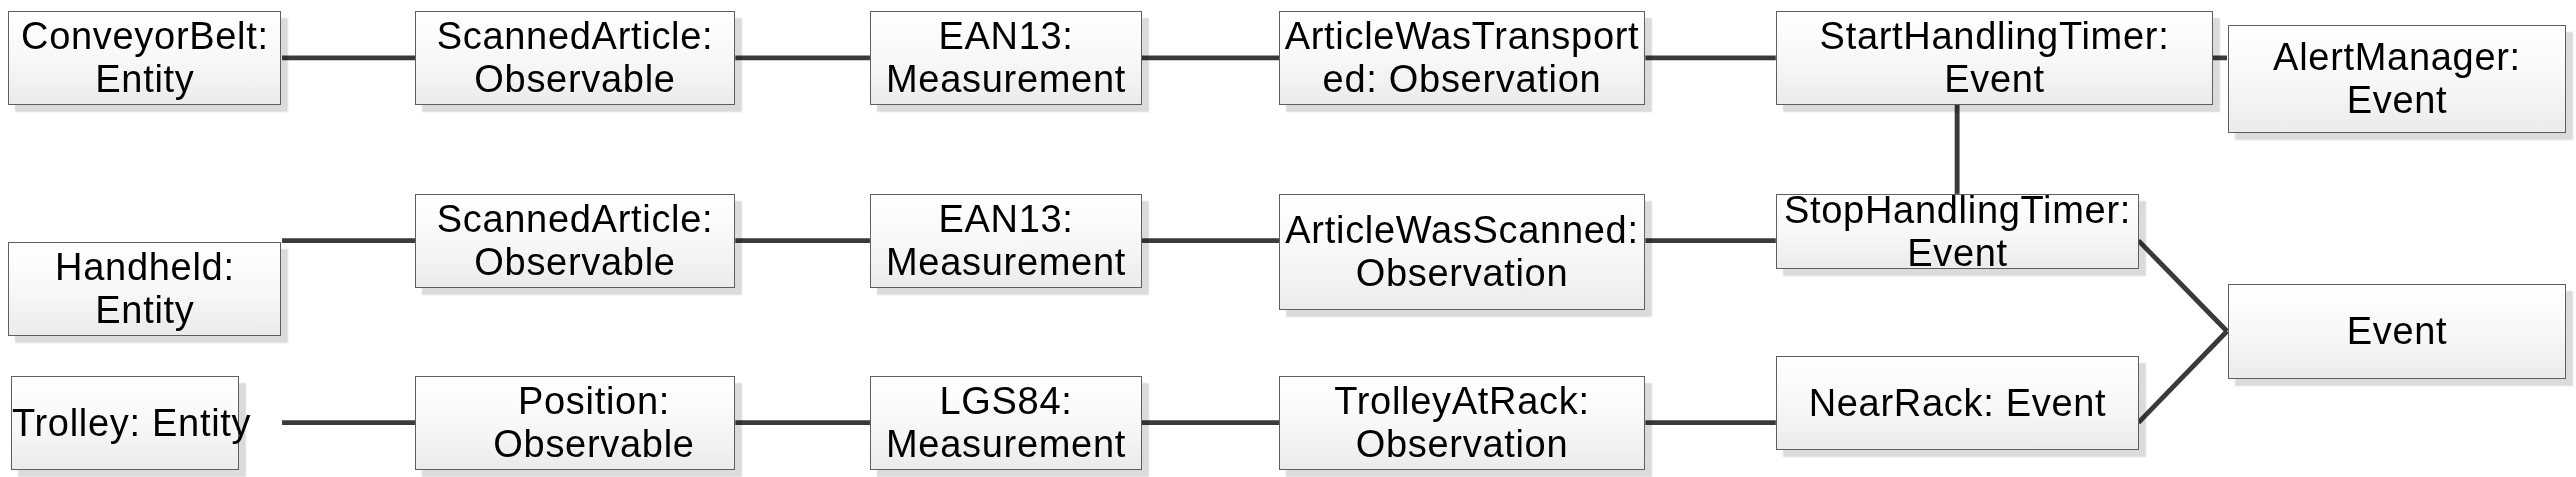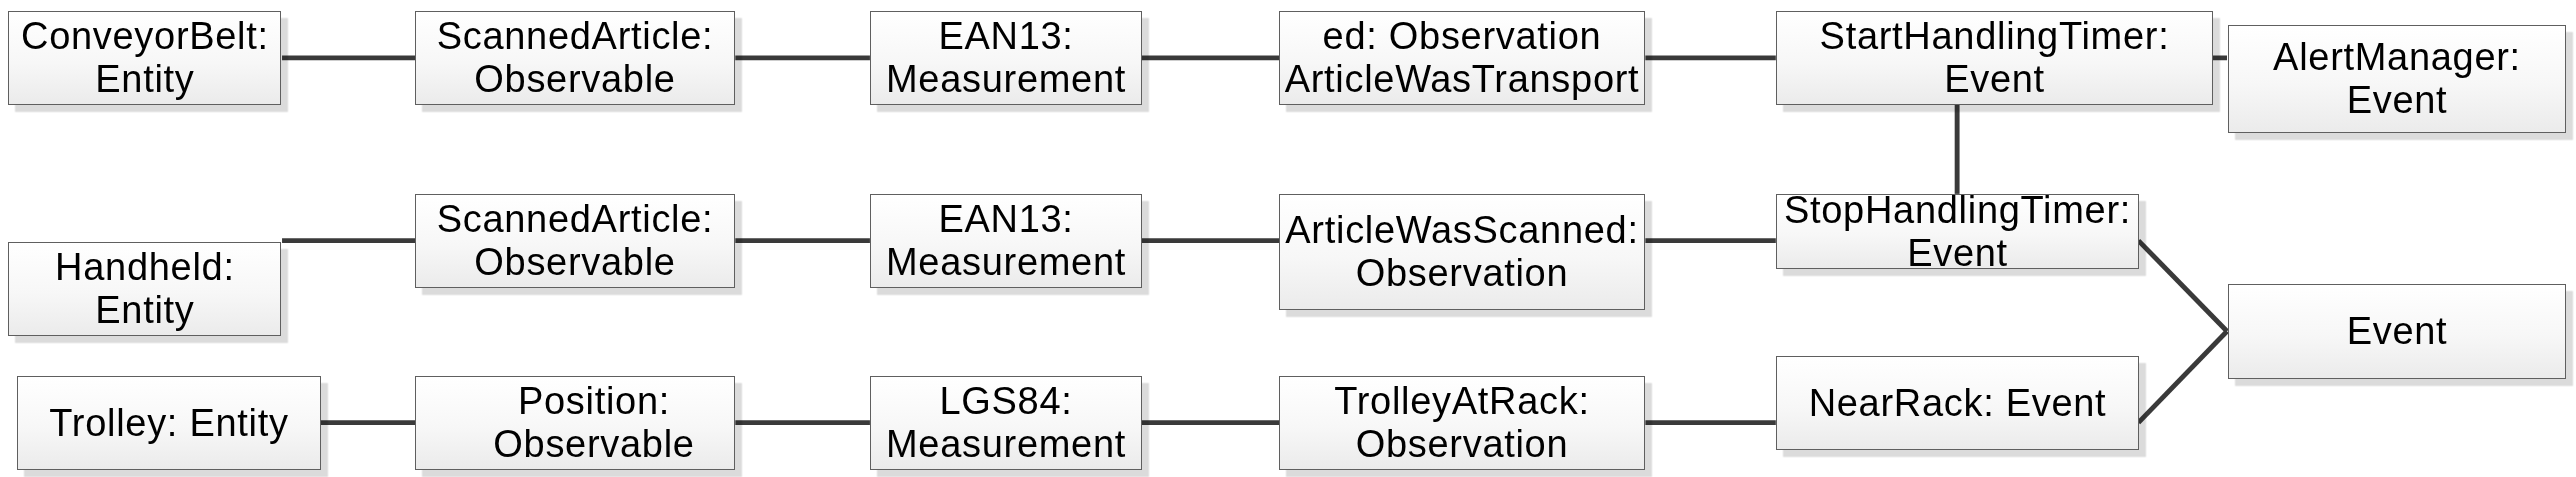--- a/index.html
+++ b/index.html
@@ -70,22 +70,22 @@
 </div>
 <div class="node" style="left:415px; top:11px; width:320px; height:94px;">
   <span>ScannedArticle:</span>
   <span>Observable</span>
 </div>
 <div class="node" style="left:870px; top:11px; width:272px; height:94px;">
   <span>EAN13:</span>
   <span>Measurement</span>
 </div>
 <div class="node" style="left:1279px; top:11px; width:366px; height:94px;">
+  <span>ArticleWasTransport</span>
   <span>ed: Observation</span>
-  <span>ArticleWasTransport</span>
 </div>
 <div class="node" style="left:1776px; top:11px; width:437px; height:94px;">
   <span>StartHandlingTimer:</span>
   <span>Event</span>
 </div>
 <div class="node" style="left:2228px; top:25px; width:338px; height:108px;">
   <span>AlertManager:</span>
   <span>Event</span>
 </div>
 
@@ -103,21 +103,21 @@
 </div>
 <div class="node" style="left:1279px; top:194px; width:366px; height:116px;">
   <span>ArticleWasScanned:</span>
   <span>Observation</span>
 </div>
 <div class="node" style="left:1776px; top:194px; width:363px; height:75px;">
   <span>StopHandlingTimer:</span>
   <span>Event</span>
 </div>
 
-<div class="node" style="left:17px; top:376px; width:304px; height:94px;">
+<div class="node" style="left:11px; top:376px; width:228px; height:94px;">
   <span>Trolley: Entity</span>
 </div>
 <div class="node" style="left:415px; top:376px; width:320px; height:94px;padding-left:38px;">
   <span>Position:</span>
   <span>Observable</span>
 </div>
 <div class="node" style="left:870px; top:376px; width:272px; height:94px;">
   <span>LGS84:</span>
   <span>Measurement</span>
 </div>

